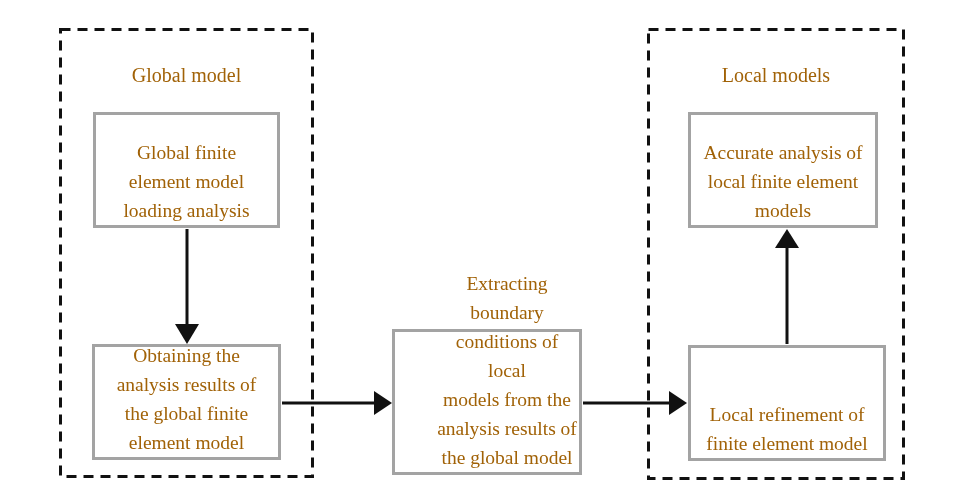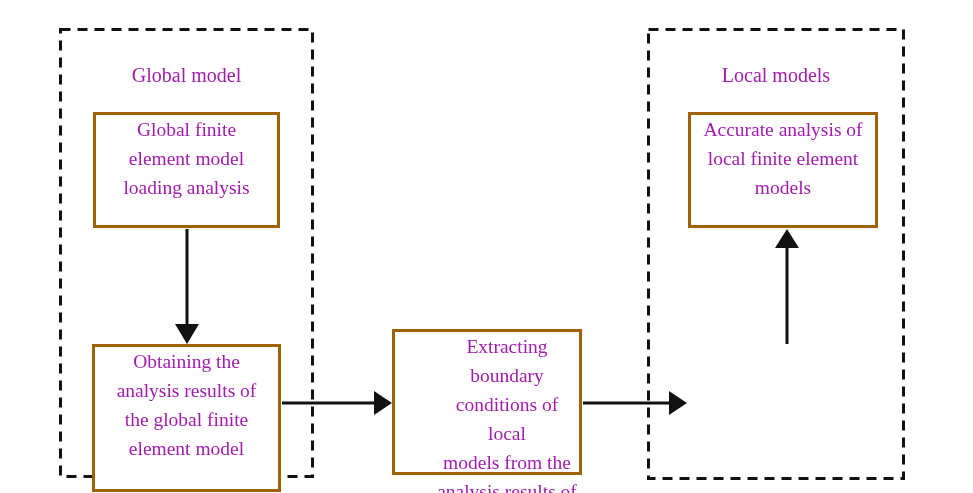--- a/index.html
+++ b/index.html
@@ -6,21 +6,21 @@
     margin: 0;
     padding: 0;
     background: #ffffff;
   }
   .canvas {
     position: relative;
     width: 973px;
     height: 493px;
     background: #ffffff;
     font-family: "Liberation Serif", "DejaVu Serif", serif;
-    color: #a21caf;
+    color: #a16207;
     overflow: hidden;
   }
   .arrow-layer {
     position: absolute;
     left: 0;
     top: 0;
     width: 973px;
     height: 493px;
     pointer-events: none;
     z-index: 1;
@@ -37,34 +37,34 @@
     left: 0;
     width: 100%;
     text-align: center;
     font-size: 20px;
     line-height: 29px;
   }
   .node {
     position: absolute;
     z-index: 3;
     box-sizing: border-box;
-    border: 3px solid #a16207;
+    border: 3px solid #a3a3a3;
     background: #ffffff;
     display: flex;
-    align-items: flex-start;
+    align-items: flex-end;
     justify-content: center;
     text-align: center;
   }
   .node-label {
     white-space: pre-line;
     font-size: 19.5px;
     line-height: 29px;
   }
   .box-global-loading   { left: 93px;  top: 112px; width: 187px; height: 116px; }
-  .box-global-results   { left: 92px;  top: 344px; width: 189px; height: 148px; }
+  .box-global-results   { left: 92px;  top: 344px; width: 189px; height: 116px; }
   .box-extracting       { left: 392px; top: 329px; width: 190px; height: 146px; padding-left: 40px; }
   .box-local-accurate   { left: 688px; top: 112px; width: 190px; height: 116px; }
   .box-local-refinement { left: 688px; top: 345px; width: 198px; height: 116px; }
   .stroke {
     stroke: #111111;
     stroke-width: 3;
   }
   .fill {
     fill: #111111;
     stroke: none;
@@ -135,14 +135,18 @@
 analysis results of
 the global model</span>
   </div>
 
   <div class="node box-local-accurate">
     <span class="node-label">Accurate analysis of
 local finite element
 models</span>
   </div>
 
+  <div class="node box-local-refinement">
+    <span class="node-label">Local refinement of
+finite element model</span>
+  </div>
 
 </div>
 
 </body></html>

